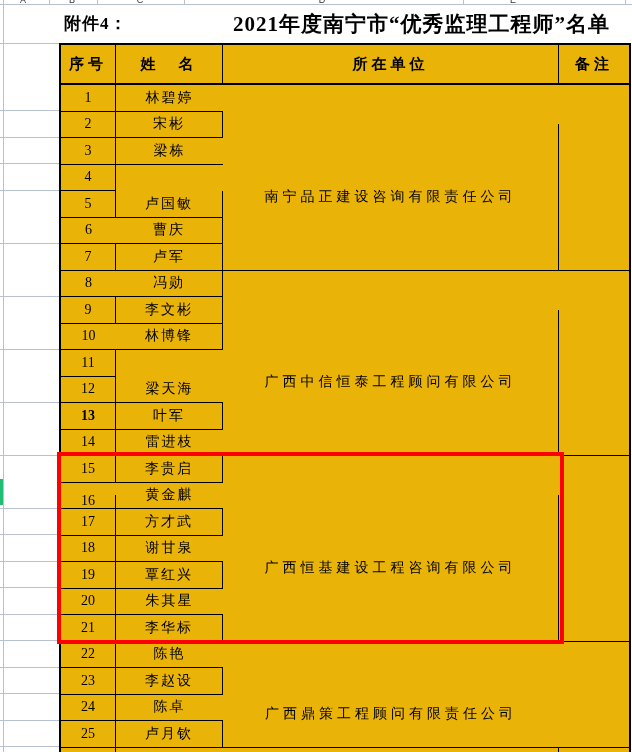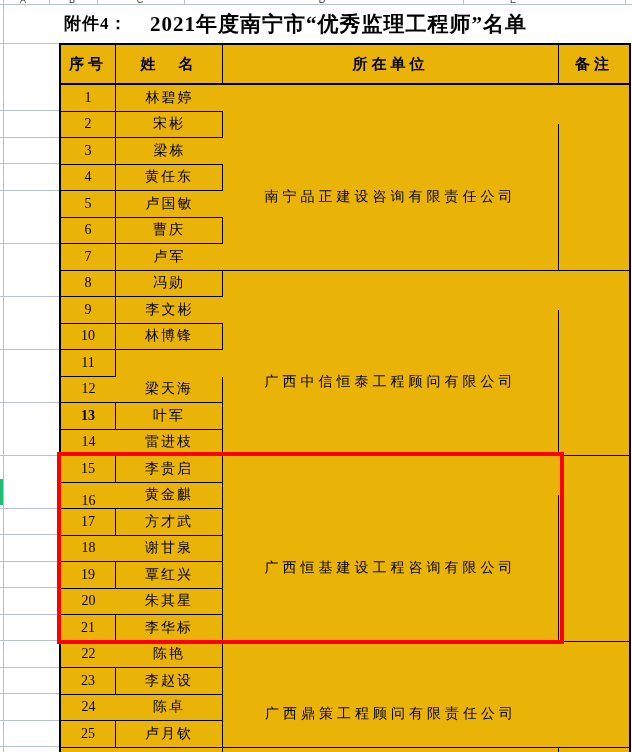--- a/index.html
+++ b/index.html
@@ -20,21 +20,21 @@
   .margin-rows{position:absolute;left:0;top:85px;width:59px;height:667px;
      background:repeating-linear-gradient(to bottom,transparent 0px,transparent 25.5px,#b7c1d1 25.5px,#b7c1d1 26.5px);}
 
   .green-marker{position:absolute;left:0;top:479px;width:3px;height:26px;}
 
   
   .title-band{position:absolute;left:0;top:6px;width:632px;height:36px;}
   .attach-label{position:absolute;left:64px;top:0;height:36px;line-height:36px;
                 font-size:17px;font-weight:bold;color:#000;letter-spacing:1px;}
   .main-title{position:absolute;left:150px;top:0;width:460px;height:36px;line-height:36px;
-              text-align:left;font-size:21px;font-weight:bold;color:#000;letter-spacing:1px;}
+              text-align:right;font-size:21px;font-weight:bold;color:#000;letter-spacing:1px;}
 
   
   .grid{position:absolute;left:59px;top:43px;width:572px;height:709px;box-sizing:border-box;
         border:2px solid #000;border-bottom:none;overflow:hidden;background:#eab308;
         display:grid;grid-template-columns:55px 107px 336px 70px;
         grid-template-rows:40px repeat(26,26.5px);}
   .cell{border-right:1px solid #000;border-bottom:1px solid #000;
         display:flex;align-items:center;justify-content:center;
         font-size:14px;color:#000;overflow:hidden;white-space:nowrap;}
   .cell:nth-child(4n){border-right:none;}
@@ -93,21 +93,20 @@
 
     <div class="cell" style="grid-row:27;grid-column:3"></div>
     <div class="cell last-col" style="grid-row:27;grid-column:4"></div>
   <div class="cell no-cell" style="grid-area: 2 / 1;">1</div>
       <div class="cell name-cell" style="grid-area: 2 / 2;">林碧婷</div>
       <div class="cell no-cell" style="grid-area: 3 / 1;">2</div>
       <div class="cell name-cell" style="grid-area: 3 / 2;">宋彬</div>
       <div class="cell no-cell" style="grid-area: 4 / 1;">3</div>
       <div class="cell name-cell" style="grid-area: 4 / 2;">梁栋</div>
       <div class="cell no-cell" style="grid-area: 5 / 1;">4</div>
-      <div class="cell name-cell" style="grid-area: 5 / 2;">黄任东</div>
       <div class="cell no-cell" style="grid-area: 6 / 1;">5</div>
       <div class="cell name-cell" style="grid-area: 6 / 2;">卢国敏</div>
       <div class="cell no-cell" style="grid-area: 7 / 1;">6</div>
       <div class="cell name-cell" style="grid-area: 7 / 2;">曹庆</div>
       <div class="cell no-cell" style="grid-area: 8 / 1;">7</div>
       <div class="cell name-cell" style="grid-area: 8 / 2;">卢军</div>
       <div class="cell no-cell" style="grid-area: 9 / 1;">8</div>
       <div class="cell name-cell" style="grid-area: 9 / 2;">冯勋</div>
       <div class="cell no-cell" style="grid-area: 10 / 1;">9</div>
       <div class="cell name-cell" style="grid-area: 10 / 2;">李文彬</div>

